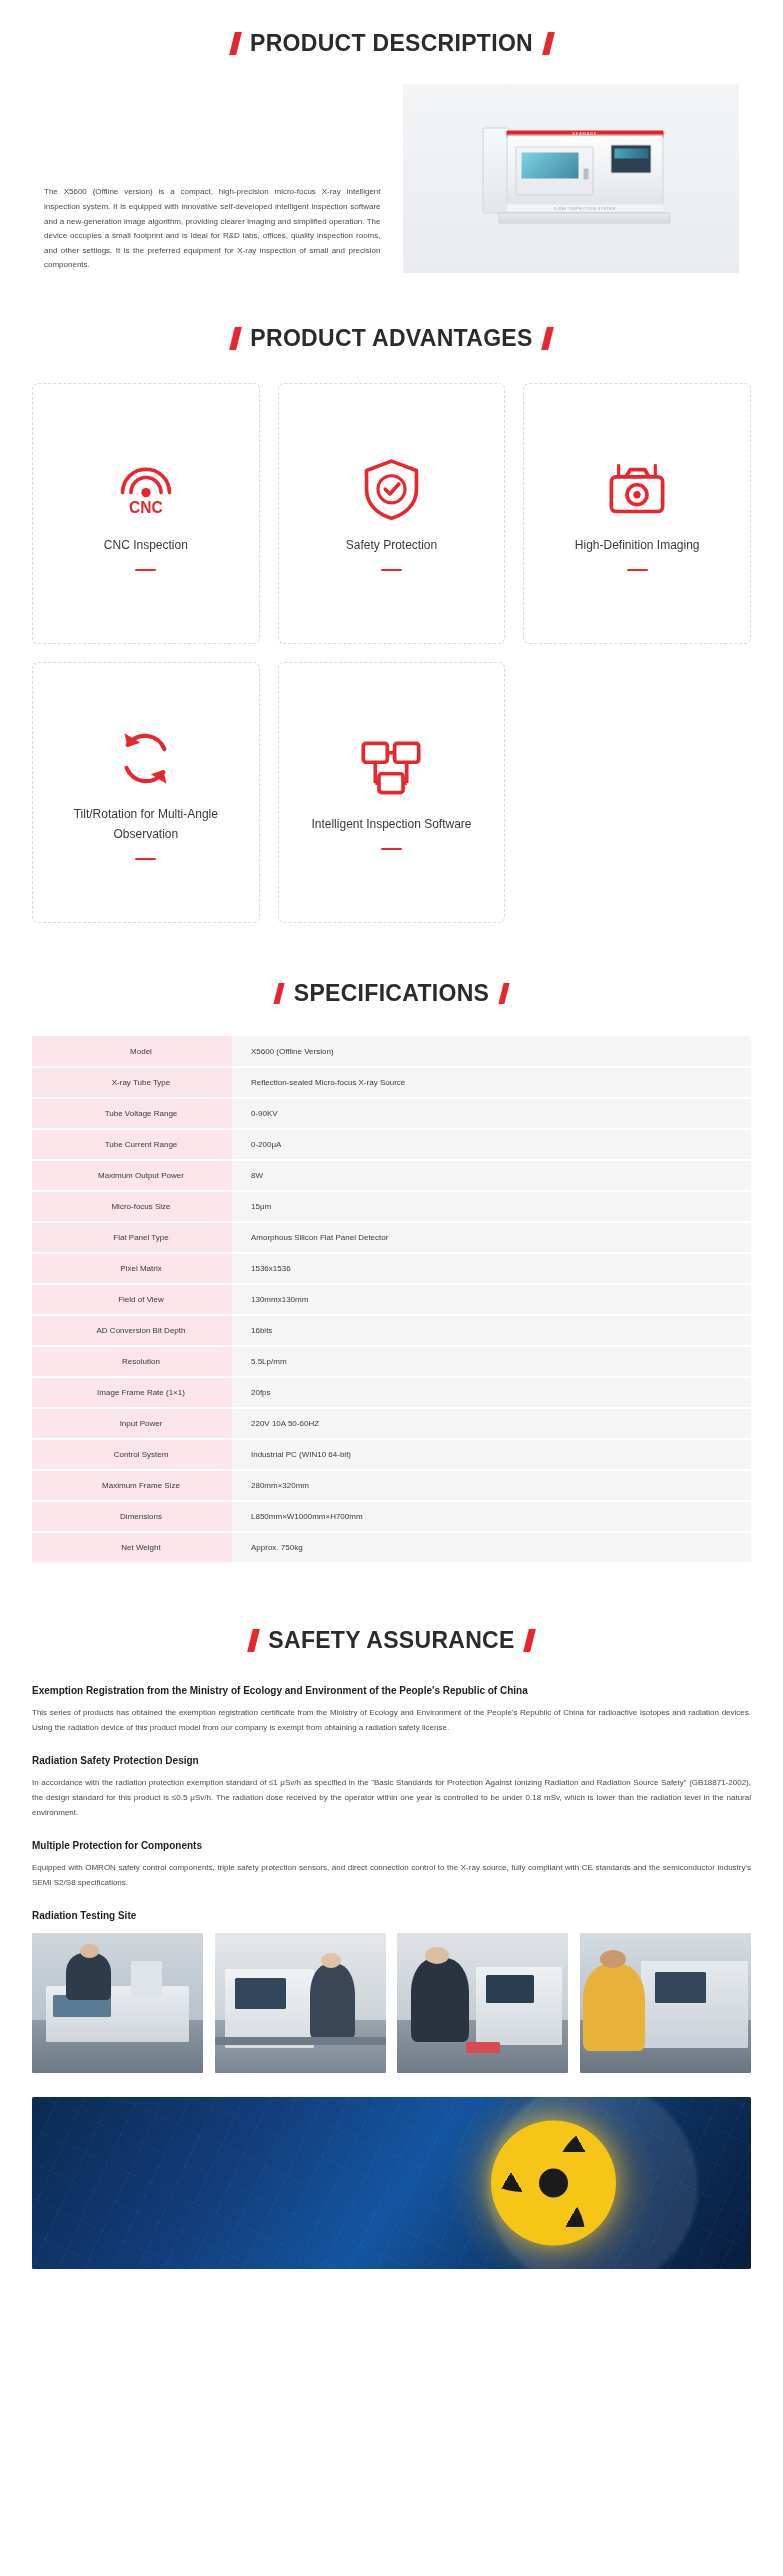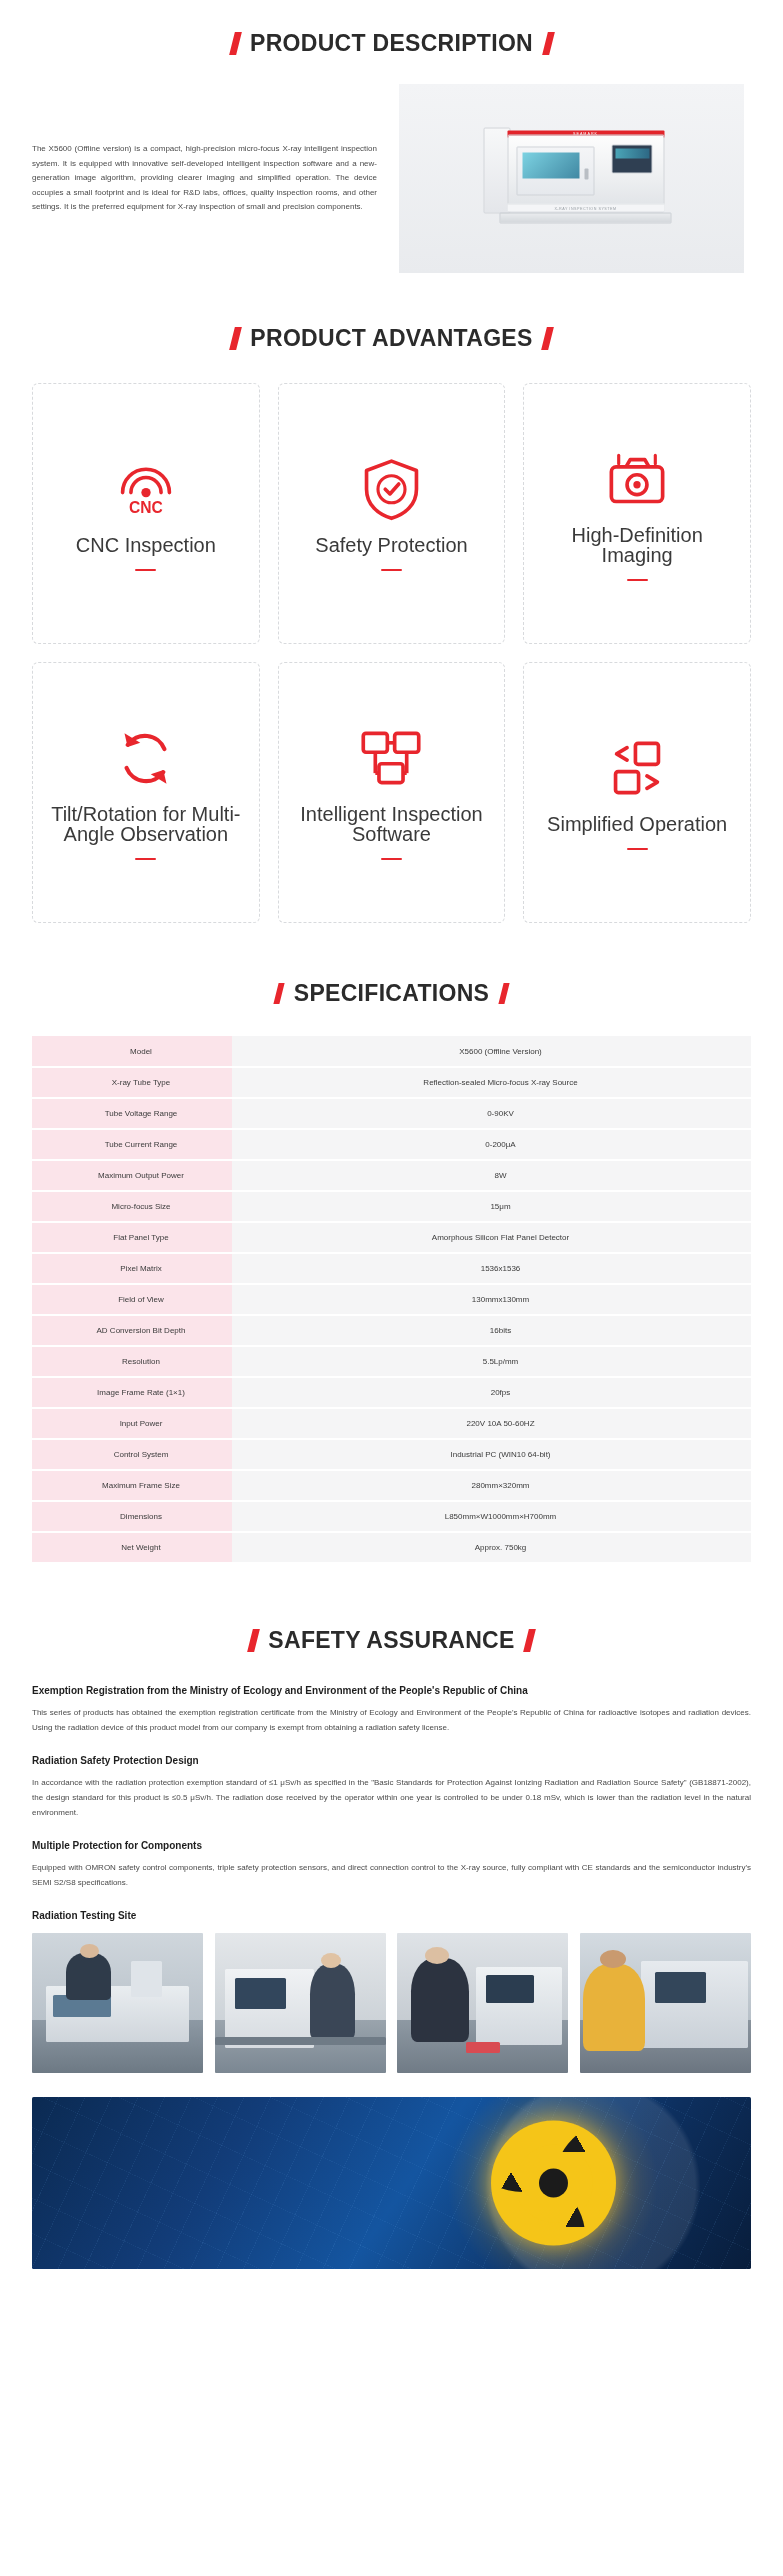--- a/index.html
+++ b/index.html
@@ -35,23 +35,23 @@
     font-weight: 700;
     color: #2b2b2b;
     margin: 0;
   }
 
   
   .pd-wrap { margin-top: 30px; }
   .pd-body {
     display: flex;
     gap: 22px;
-    padding: 0 32px;
+    padding: 0 44px;
     margin-top: 27px;
-    align-items: center;
+    align-items: flex-end;
   }
   .pd-text {
     width: 345px;
     font-size: 8px;
     line-height: 14.6px;
     color: #4a4a4a;
     text-align: justify;
   }
   .pd-image {
     width: 345px;
@@ -135,21 +135,21 @@
     display: flex;
     flex-direction: column;
     align-items: center;
     justify-content: center;
     text-align: center;
     padding: 14.6px 11.5px;
     background: #fff;
   }
   .adv-icon { height: 68px; display:flex; align-items:center; justify-content:flex-end; margin-bottom: 11.5px;}
   .adv-title {
-    font-size: 20px;
+    font-size: 12px;
     color: #3a3a3a;
     line-height: 20px;
     font-weight: 400;
     margin-bottom: 13.6px;
   }
   .adv-rule { width: 21px; height: 2.1px; background: #e8262d; border-radius: 1px; }
 
   
   .spec-wrap { margin-top: 57px; }
   table.spec {
@@ -161,21 +161,20 @@
   table.spec tr { height: 31px; }
   table.spec td { border-bottom: 2.1px solid #ffffff; padding-left: 19px; }
   table.spec td.k {
     width: 200px;
     background: #fbe4ea;
     text-align: center;
     color: #3b3b3b;
   }
   table.spec td.v {
     background: #f5f5f6;
-    text-align: center;
     color: #3b3b3b;
   }
 
   
   .safety-wrap { margin-top: 63px; }
   .safety-body { padding: 0 32px; margin-top: 29px; }
   .safety-body h3 {
     font-size: 10px;
     color: #1e1e1e;
     margin: 0 0 6.3px 0;
@@ -358,32 +357,20 @@
             <line x1="35" y1="48" x2="35" y2="88" stroke="#e8262d" stroke-width="7"></line>
             <line x1="35" y1="88" x2="42" y2="88" stroke="#e8262d" stroke-width="7"></line>
             <line x1="95" y1="48" x2="95" y2="88" stroke="#e8262d" stroke-width="7"></line>
             <line x1="95" y1="88" x2="88" y2="88" stroke="#e8262d" stroke-width="7"></line>
           </svg>
         </div>
         <div class="adv-title">Intelligent Inspection Software</div>
         <div class="adv-rule"></div>
       </div>
 
-      <div class="adv-card">
-        <div class="adv-icon">
-          <svg width="68" height="63" viewBox="0 0 130 120">
-            <rect x="62" y="12" width="44" height="40" rx="5" fill="none" stroke="#e8262d" stroke-width="7"></rect>
-            <rect x="24" y="66" width="44" height="40" rx="5" fill="none" stroke="#e8262d" stroke-width="7"></rect>
-            <path d="M46 44 L26 32 L46 20" fill="none" stroke="#e8262d" stroke-width="7" stroke-linecap="round" stroke-linejoin="round"></path>
-            <path d="M84 74 L104 86 L84 98" fill="none" stroke="#e8262d" stroke-width="7" stroke-linecap="round" stroke-linejoin="round"></path>
-          </svg>
-        </div>
-        <div class="adv-title">Simplified Operation</div>
-        <div class="adv-rule"></div>
-      </div>
 
     </div>
   </section>
 
   <section class="spec-wrap">
     <div class="section-head">
       <span class="slash small"></span>
       <h2>SPECIFICATIONS</h2>
       <span class="slash small"></span>
     </div>

